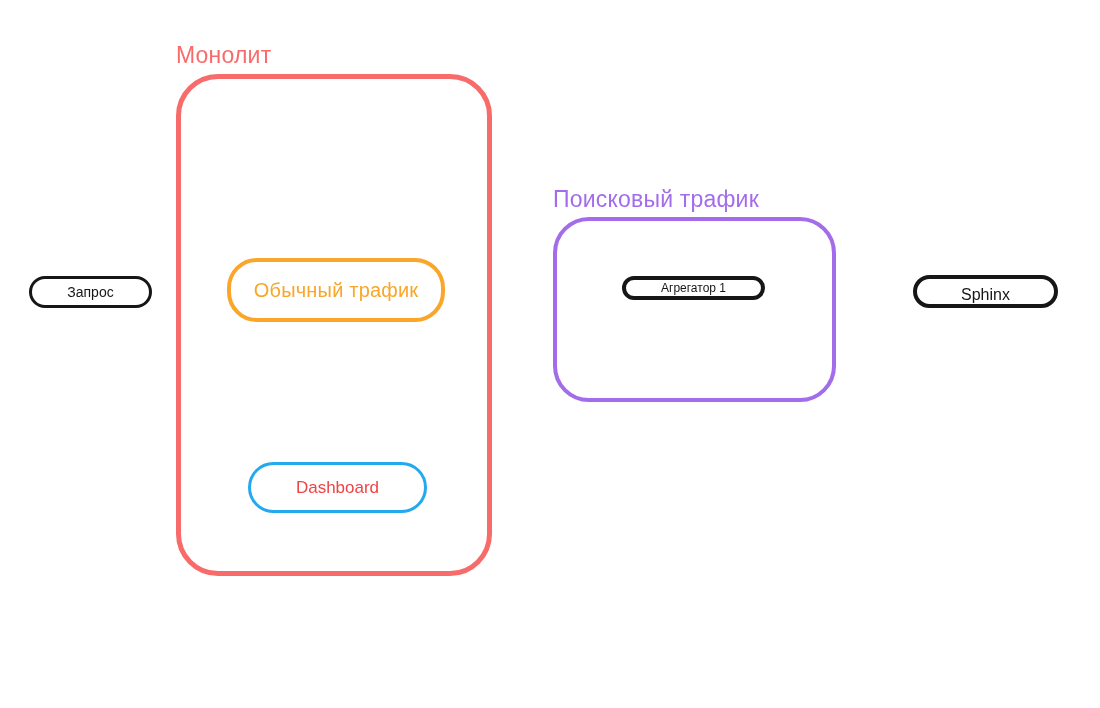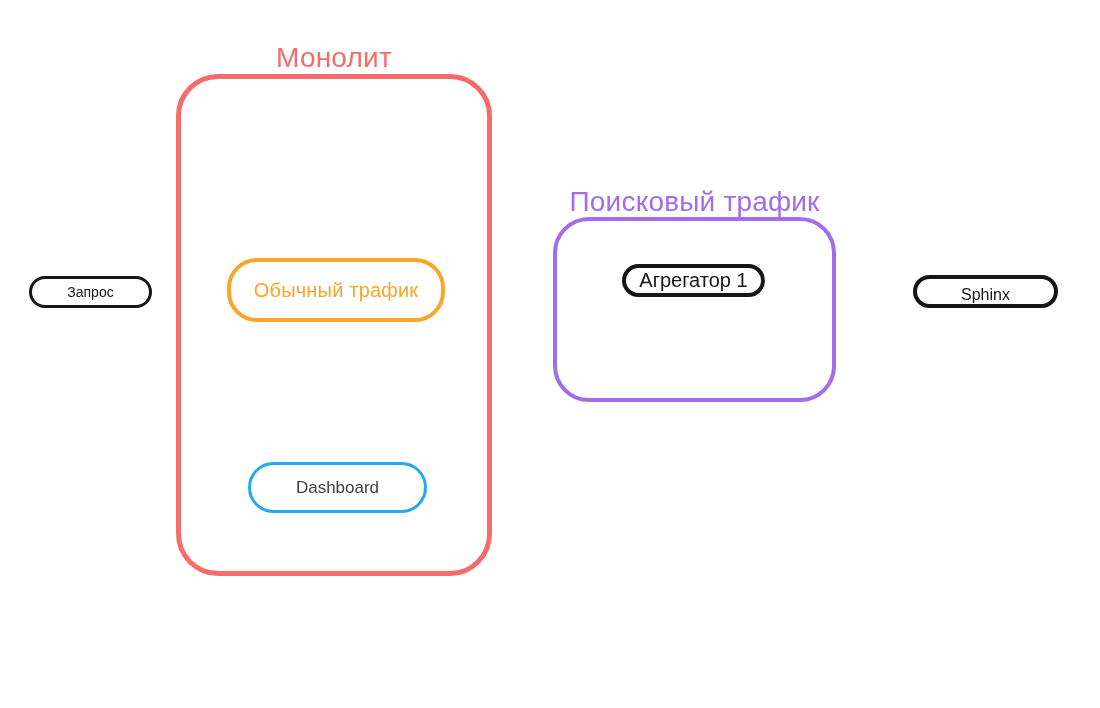--- a/index.html
+++ b/index.html
@@ -12,22 +12,21 @@
     overflow: hidden;
   }
   .canvas {
     position: relative;
     width: 1100px;
     height: 708px;
     background: #ffffff;
   }
   .group-label {
     position: absolute;
-    text-align: center;
-    font-size: 28px;
+    font-size: 23px;
     font-weight: 500;
     letter-spacing: 0.2px;
     white-space: nowrap;
   }
   .group-box {
     position: absolute;
     background: #ffffff;
     box-sizing: border-box;
   }
   .node {
@@ -63,22 +62,22 @@
   .node-regular-traffic {
     left: 227px; top: 258px; width: 218px; height: 64px;
     border: 4px solid; border-radius: 30px;
     font-size: 20px; font-weight: 500; letter-spacing: 0.2px;
   }
   .node-dashboard {
     left: 248px; top: 462px; width: 179px; height: 51px;
     border: 3.5px solid; font-size: 17px; font-weight: 500;
   }
   .node-aggregator {
-    left: 622px; top: 264px; width: 143px; height: 33px;
-    border: 4px solid; font-size: 20px;
+    left: 622px; top: 276px; width: 143px; height: 24px;
+    border: 4px solid; font-size: 12px;
   }
   .node-sphinx {
     left: 913px; top: 275px; width: 145px; height: 33px;
     border: 4.5px solid; font-size: 16px; align-items: flex-end;
   }
 </style>
 </head>
 <body>
 
 <div class="canvas">
@@ -92,21 +91,21 @@
   <div class="group-box search-box" style="border-color: rgb(162, 108, 235);"></div>
 
   <div class="node pill node-zapros" style="border-color: rgb(22, 22, 22); color: rgb(22, 22, 22);">
     <span>Запрос</span>
   </div>
 
   <div class="node node-regular-traffic" style="border-color: rgb(249, 166, 42); color: rgb(249, 166, 42);">
     <span>Обычный трафик</span>
   </div>
 
-  <div class="node pill node-dashboard" style="border-color: rgb(34, 169, 240); color: #404040;">
+  <div class="node pill node-dashboard" style="border-color: rgb(34, 169, 240); color: #ef4444;">
     <span>Dashboard</span>
   </div>
 
   <div class="node pill node-aggregator" style="border-color: rgb(22, 22, 22); color: rgb(22, 22, 22);">
     <span>Агрегатор 1</span>
   </div>
 
   <div class="node pill node-sphinx" style="border-color: rgb(22, 22, 22); color: rgb(22, 22, 22);">
     <span>Sphinx</span>
   </div>

